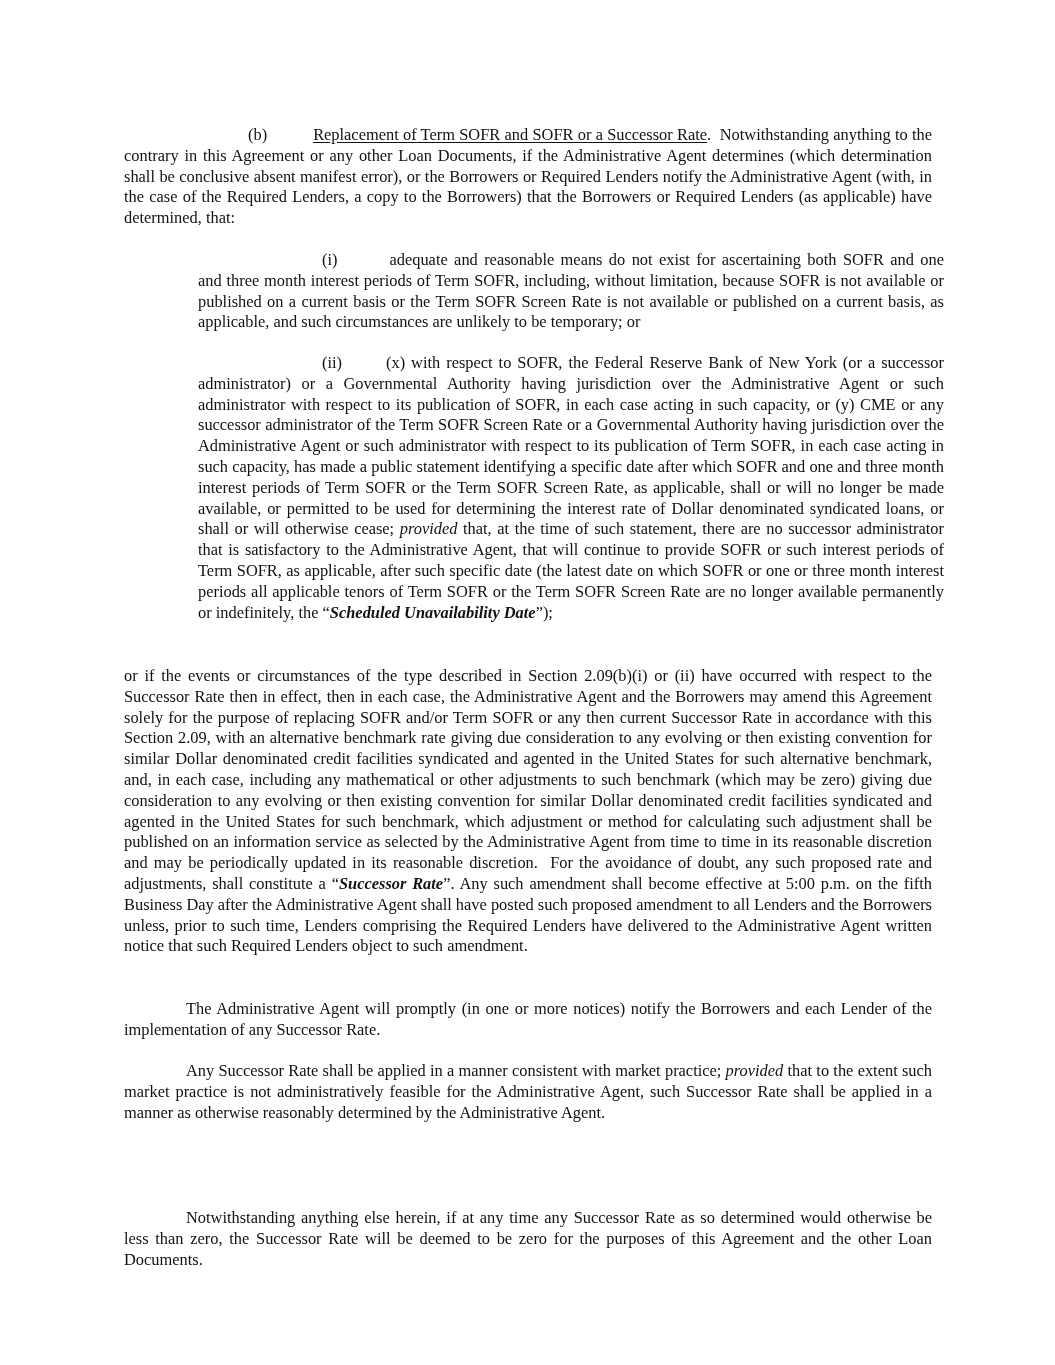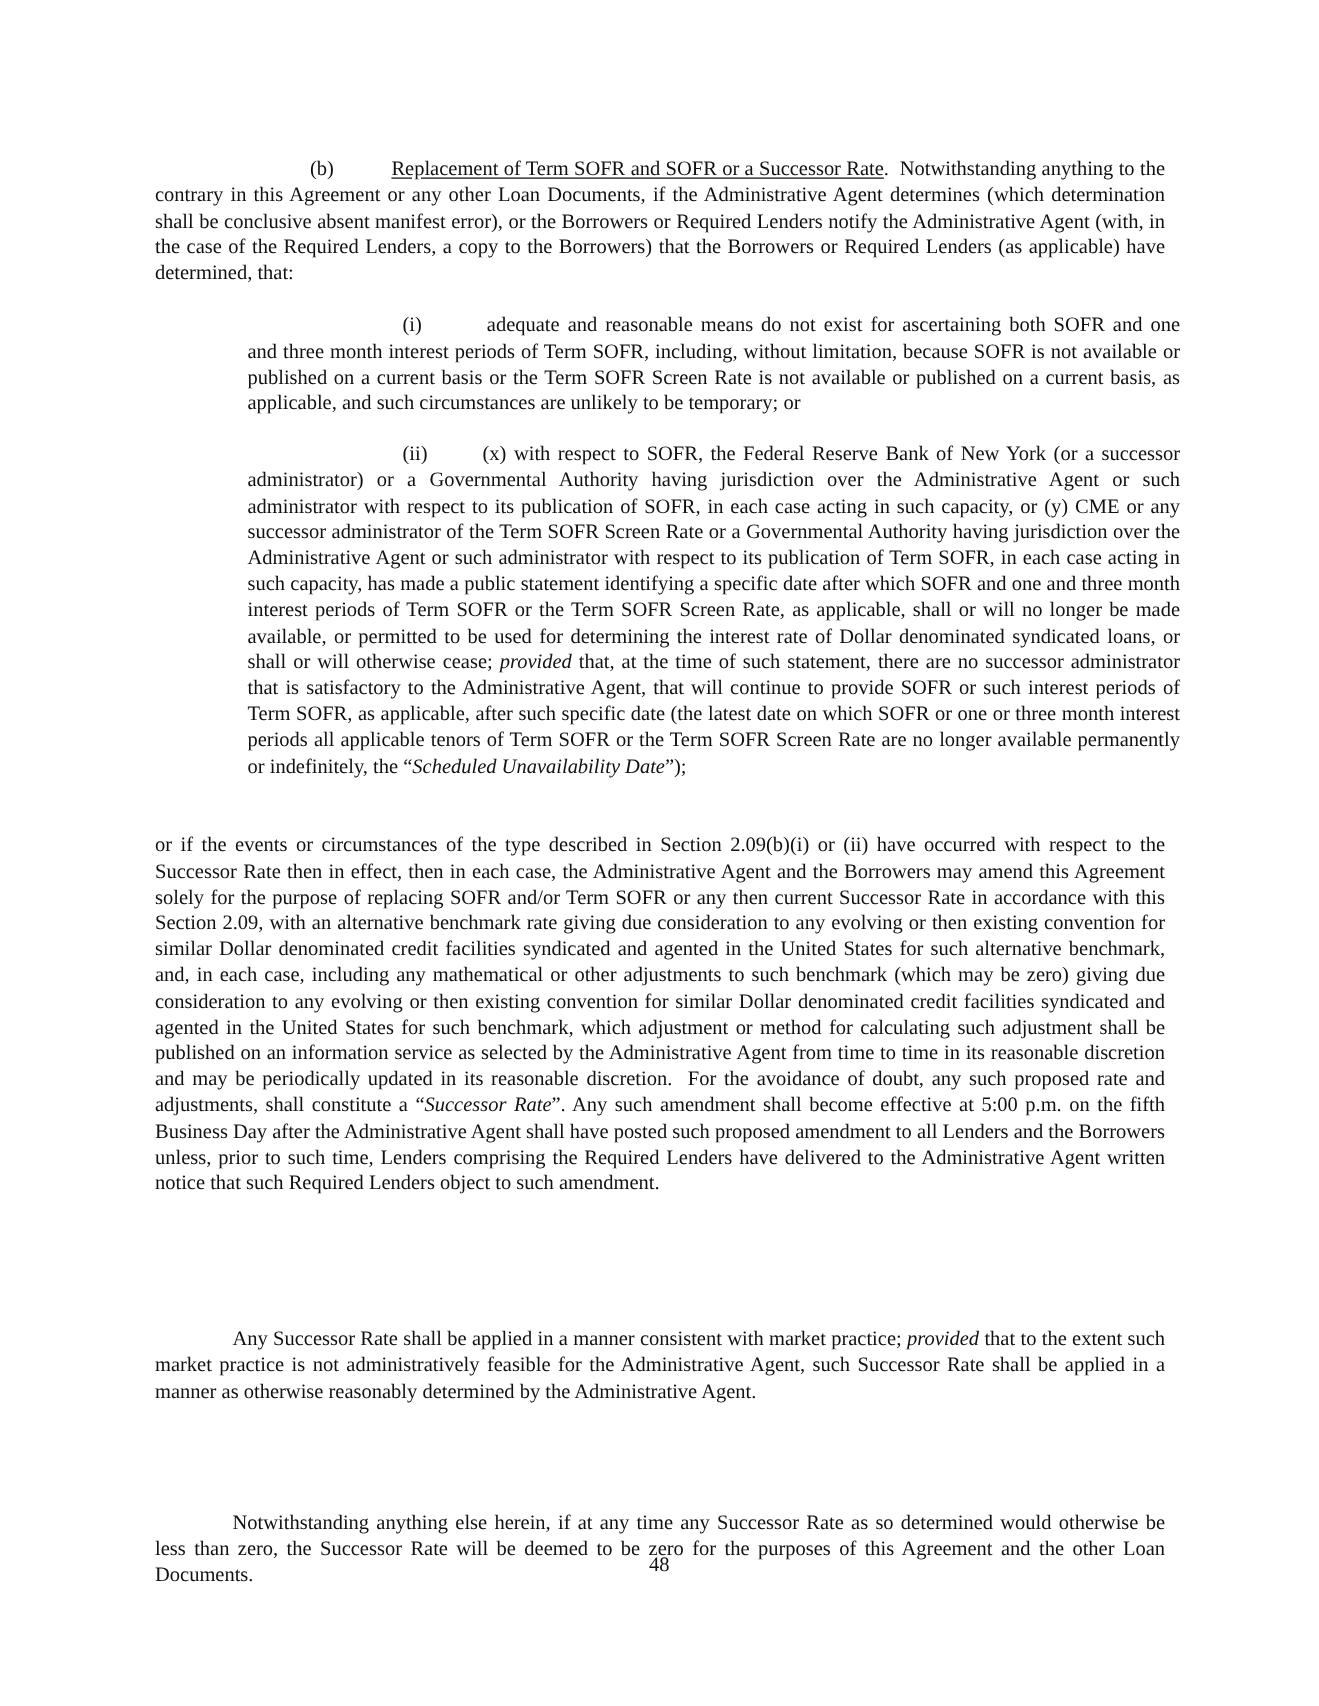--- a/index.html
+++ b/index.html
@@ -15,38 +15,38 @@
       position: absolute;
       font-size: 16.4px;
       line-height: 20.8px;
       text-align: justify;
       margin: 0;
     }
     .full { left: 124px; width: 808px; }
     .indented { left: 198px; width: 746px; }
     u { text-decoration: underline; text-underline-offset: 2px; }
     em { font-style: italic; }
-    .bi { font-style: italic; font-weight: normal; }
+    .bi { font-style: italic; font-weight: bold; }
     .pageno {
       position: absolute; top: 1242px; left: 0; width: 1055px; text-align: center;
       font-size: 16.4px;
     }
   </style>
 </head>
 <body>
 
 <div class="page">
 
   <p class="para full" style="top:125px;"><span style="display:inline-block;width:124px;"></span><span>(b)</span><span style="display:inline-block;width:46px;"></span><u>Replacement of Term SOFR and SOFR or a Successor Rate</u><span>.</span>&nbsp; <span>Notwithstanding anything to the contrary in this Agreement or any other Loan Documents, if the Administrative Agent determines (which determination shall be conclusive absent manifest error), or the Borrowers or Required Lenders notify the Administrative Agent (with, in the case of the Required Lenders, a copy to the Borrowers) that the Borrowers or Required Lenders (as applicable) have determined, that:</span></p>
 
   <p class="para indented" style="top:250px;"><span style="display:inline-block;width:124px;"></span><span>(i)</span><span style="display:inline-block;width:52px;"></span><span>adequate and reasonable means do not exist for ascertaining both SOFR and one and three month interest periods of Term SOFR, including, without limitation, because SOFR is not available or published on a current basis or the Term SOFR Screen Rate is not available or published on a current basis, as applicable, and such circumstances are unlikely to be temporary; or</span></p>
 
   <p class="para indented" style="top:353px;"><span style="display:inline-block;width:124px;"></span><span>(ii)</span><span style="display:inline-block;width:44px;"></span><span>(x) with respect to SOFR, the Federal Reserve Bank of New York (or a successor administrator) or a Governmental Authority having jurisdiction over the Administrative Agent or such administrator with respect to its publication of SOFR, in each case acting in such capacity, or (y) CME or any successor administrator of the Term SOFR Screen Rate or a Governmental Authority having jurisdiction over the Administrative Agent or such administrator with respect to its publication of Term SOFR, in each case acting in such capacity, has made a public statement identifying a specific date after which SOFR and one and three month interest periods of Term SOFR or the Term SOFR Screen Rate, as applicable, shall or will no longer be made available, or permitted to be used for determining the interest rate of Dollar denominated syndicated loans, or shall or will otherwise cease;</span> <em>provided</em><span> that, at the time of such statement, there are no successor administrator that is satisfactory to the Administrative Agent, that will continue to provide SOFR or such interest periods of Term SOFR, as applicable, after such specific date (the latest date on which SOFR or one or three month interest periods all applicable tenors of Term SOFR or the Term SOFR Screen Rate are no longer available permanently or indefinitely, the “</span><span class="bi">Scheduled Unavailability Date</span><span>”);</span></p>
 
   <p class="para full" style="top:666px;"><span>or if the events or circumstances of the type described in Section 2.09(b)(i) or (ii) have occurred with respect to the Successor Rate then in effect, then in each case, the Administrative Agent and the Borrowers may amend this Agreement solely for the purpose of replacing SOFR and/or Term SOFR or any then current Successor Rate in accordance with this Section 2.09, with an alternative benchmark rate giving due consideration to any evolving or then existing convention for similar Dollar denominated credit facilities syndicated and agented in the United States for such alternative benchmark, and, in each case, including any mathematical or other adjustments to such benchmark (which may be zero) giving due consideration to any evolving or then existing convention for similar Dollar denominated credit facilities syndicated and agented in the United States for such benchmark, which adjustment or method for calculating such adjustment shall be published on an information service as selected by the Administrative Agent from time to time in its reasonable discretion and may be periodically updated in its reasonable discretion.&nbsp; For the avoidance of doubt, any such proposed rate and adjustments, shall constitute a “</span><span class="bi">Successor Rate</span><span>”. Any such amendment shall become effective at 5:00 p.m. on the fifth Business Day after the Administrative Agent shall have posted such proposed amendment to all Lenders and the Borrowers unless, prior to such time, Lenders comprising the Required Lenders have delivered to the Administrative Agent written notice that such Required Lenders object to such amendment.</span></p>
 
+  <p class="para full" style="top:999px;"><span style="display:inline-block;width:62px;"></span><span>The Administrative Agent will promptly (in one or more notices) notify the Borrowers and each Lender of the implementation of any Successor Rate.</span></p>
 
   <p class="para full" style="top:1061px;"><span style="display:inline-block;width:62px;"></span><span>Any Successor Rate shall be applied in a manner consistent with market practice; </span><em>provided</em><span> that to the extent such market practice is not administratively feasible for the Administrative Agent, such Successor Rate shall be applied in a manner as otherwise reasonably determined by the Administrative Agent.</span></p>
 
   <p class="para full" style="top:1208px;"><span style="display:inline-block;width:62px;"></span><span>Notwithstanding anything else herein, if at any time any Successor Rate as so determined would otherwise be less than zero, the Successor Rate will be deemed to be zero for the purposes of this Agreement and the other Loan Documents.</span></p>
 
-  <div class="pageno">48</div>
 </div>
 
 </body></html>

